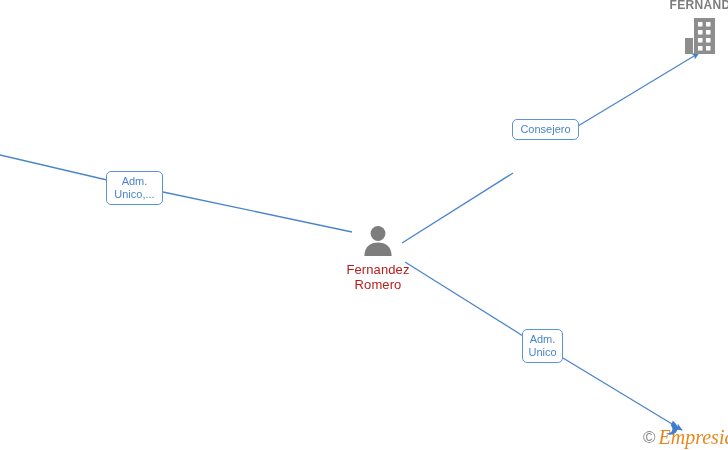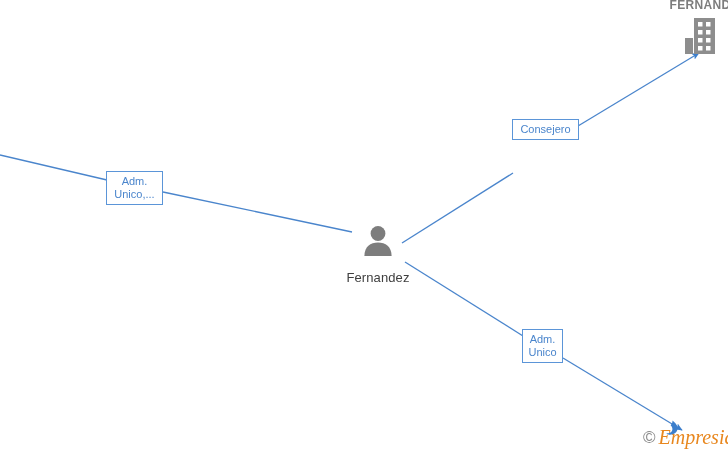--- a/index.html
+++ b/index.html
@@ -33,24 +33,24 @@
     width: 120px;
     text-align: center;
   }
   .person-icon {
     display: block;
     margin: 0 auto;
     width: 34px;
     height: 34px;
   }
   .person-label {
-    margin-top: 12px;
+    margin-top: 4px;
     font-size: 13px;
     line-height: 15px;
-    color: #404040;
+    color: #b91c1c;
     letter-spacing: 0.1px;
   }
   .person-label span {
     display: block;
   }
 
   
   .company-node {
     position: absolute;
     left: 640px;
@@ -72,21 +72,21 @@
     width: 30px;
     height: 36px;
   }
 
   
   .rel-label {
     position: absolute;
     box-sizing: border-box;
     background: #ffffff;
     border: 1px solid #5b95d8;
-    border-radius: 0;
+    border-radius: 5px;
     color: #4a85cc;
     font-size: 11px;
     line-height: 13px;
     text-align: center;
     padding: 3px 5px;
     white-space: pre-line;
   }
   #rel-adm-unico-left {
     left: 106px;
     top: 171px;
@@ -164,20 +164,21 @@
     <line x1="563" y1="358" x2="682" y2="430" stroke="#4a85cc" stroke-width="1.3" marker-end="url(#arrowhead)"></line>
   </svg>
 
   <div class="person-node">
     <svg class="person-icon" viewBox="0 0 34 34" xmlns="http://www.w3.org/2000/svg">
       <circle cx="17" cy="9.5" r="7.4" fill="#7d7d7d"></circle>
       <path d="M3.4 32 C3.4 22.8 9.5 18.6 17 18.6 C24.5 18.6 30.6 22.8 30.6 32 Z" fill="#7d7d7d"></path>
     </svg>
     <div class="person-label">
       <span>Fernandez</span>
+      <span>Romero</span>
     </div>
   </div>
 
   <div class="company-node">
     <div class="company-title">FERNAND</div>
     <svg class="company-icon" viewBox="0 0 30 36" xmlns="http://www.w3.org/2000/svg">
       <rect x="0" y="20" width="8" height="16" fill="#8d8d8d"></rect>
       <rect x="9" y="0" width="21" height="36" fill="#8d8d8d"></rect>
       <rect x="13" y="4" width="4.5" height="4.5" fill="#ffffff"></rect>
       <rect x="21" y="4" width="4.5" height="4.5" fill="#ffffff"></rect>

